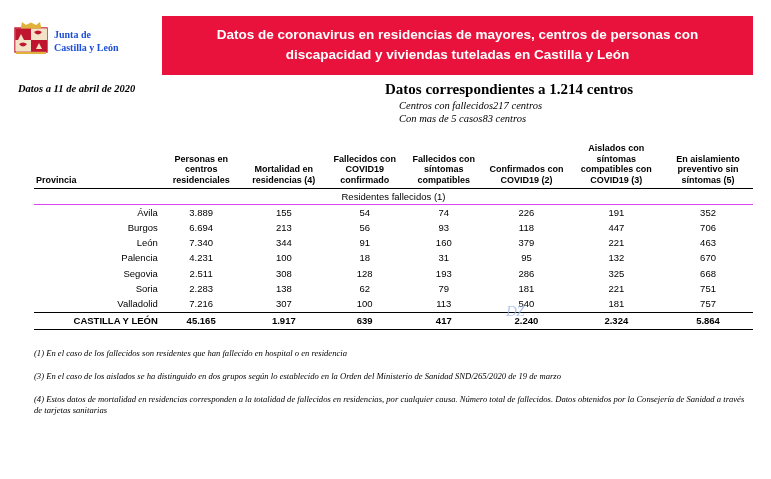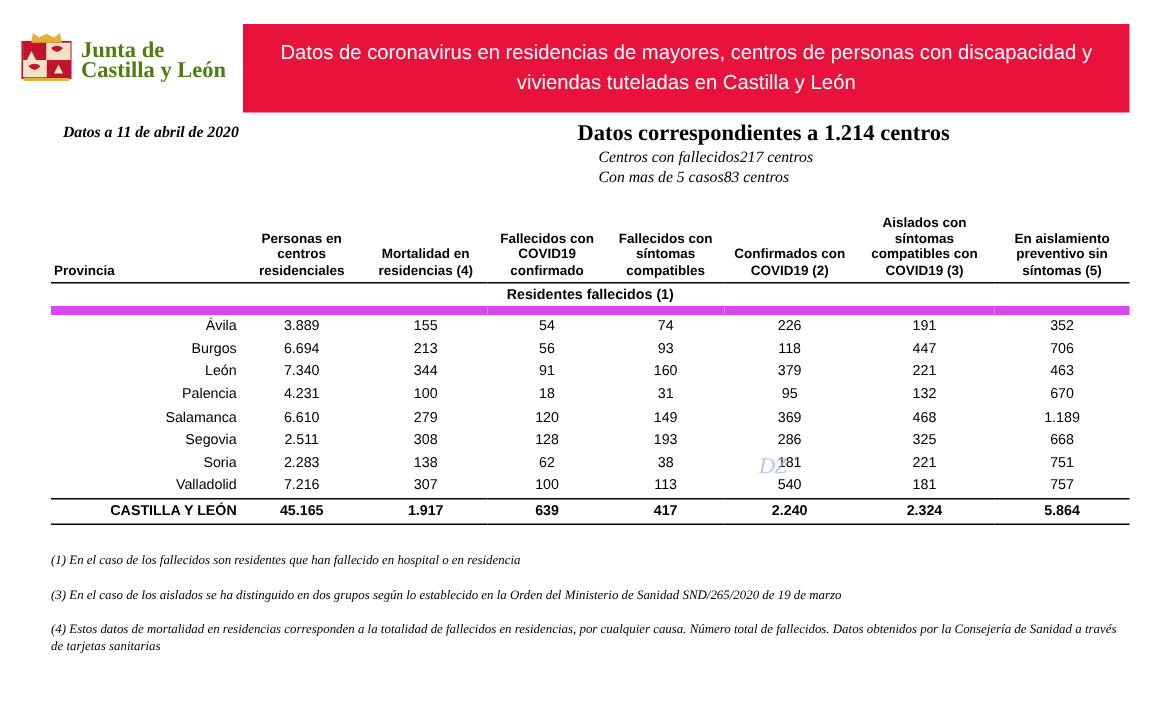--- a/index.html
+++ b/index.html
@@ -34,53 +34,52 @@
     align-items: center;
     padding-top: 6px;
   }
   .crest {
     width: 34px;
     height: 38px;
     margin-right: 6px;
     flex: 0 0 34px;
   }
   .logo-text {
-    font-size: 15px;
+    font-size: 10px;
     line-height: 13px;
     font-weight: bold;
-    color: #4d7c0f;
+    color: #1d4ed8;
     font-family: "Liberation Serif", serif;
   }
   .title-banner {
     flex: 1 1 auto;
     background: #e8123c;
     color: #ffffff;
     text-align: center;
     font-size: 13.5px;
     line-height: 20px;
-    font-weight: normal;
+    font-weight: bold;
     padding: 9px 14px 10px 14px;
     box-sizing: border-box;
     min-height: 56px;
   }
 
   
   .subheader {
     display: flex;
     align-items: flex-start;
     padding: 6px 18px 0 18px;
   }
   .date-note {
     flex: 0 0 auto;
     font-size: 10.5px;
     font-style: italic;
     font-weight: bold;
     font-family: "Liberation Serif", serif;
     padding-top: 2px;
-    margin-left: 24px;
   }
   .centres-box {
     margin-left: auto;
     width: 368px;
     font-family: "Liberation Serif", serif;
     font-size: 10.5px;
     font-style: italic;
   }
   .centres-title {
     font-weight: bold;
@@ -118,23 +117,23 @@
   table.data th.prov {
     text-align: left;
     padding-left: 2px;
   }
   thead tr.head-row th {
     border-bottom: 1.3px solid #000;
   }
   tr.section-row td {
     text-align: center;
     font-size: 9.5px;
-    font-weight: bold;
+    font-weight: normal;
     padding: 2px 0 3px 0;
-    border-bottom: 6px solid #d946ef;
+    border-bottom: 1px solid #d946ef;
   }
   table.data td {
     font-size: 9.5px;
     text-align: center;
     padding: 1.6px 2px;
     line-height: 12px;
   }
   table.data td.prov {
     text-align: right;
     padding-left: 2px;
@@ -287,45 +286,35 @@
           <td class="prov">Palencia</td>
           <td>4.231</td>
           <td>100</td>
           <td>18</td>
           <td>31</td>
           <td>95</td>
           <td>132</td>
           <td>670</td>
         </tr>
         <tr>
-          <td class="prov">Salamanca</td>
-          <td>6.610</td>
-          <td>279</td>
-          <td>120</td>
-          <td>149</td>
-          <td>369</td>
-          <td>468</td>
-          <td>1.189</td>
-        </tr>
-        <tr>
           <td class="prov">Segovia</td>
           <td>2.511</td>
           <td>308</td>
           <td>128</td>
           <td>193</td>
           <td>286</td>
           <td>325</td>
           <td>668</td>
         </tr>
         <tr>
           <td class="prov">Soria</td>
           <td>2.283</td>
           <td>138</td>
           <td>62</td>
-          <td>38</td>
+          <td>79</td>
           <td>181</td>
           <td>221</td>
           <td>751</td>
         </tr>
         <tr>
           <td class="prov">Valladolid</td>
           <td>7.216</td>
           <td>307</td>
           <td>100</td>
           <td>113</td>

